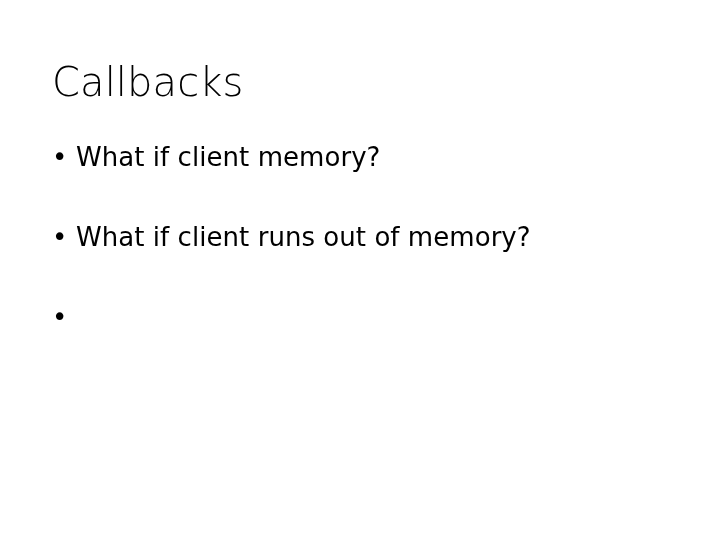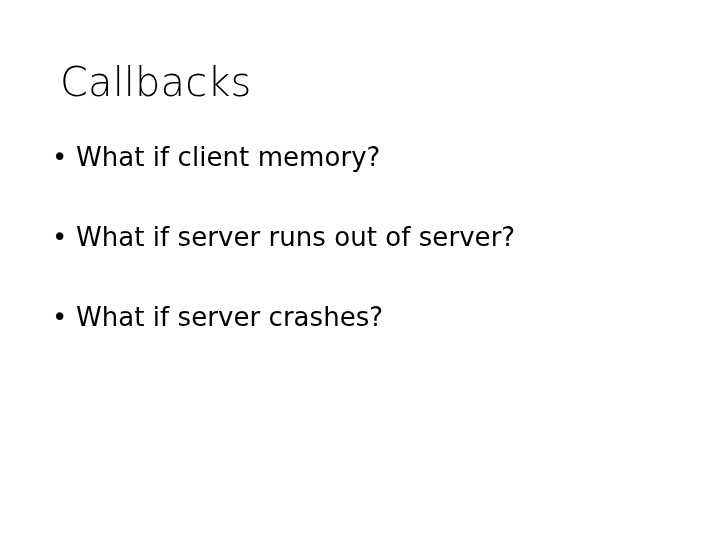--- a/index.html
+++ b/index.html
@@ -28,21 +28,20 @@
     position: absolute;
     left: 52px;
     top: 60px;
     width: 620px;
     font-size: 40px;
     font-weight: 300;
     line-height: 1.12;
     color: #000000;
     letter-spacing: 0.1px;
     white-space: nowrap;
-    margin-left: 8px;
   }
 
   
   .body-list {
     position: absolute;
     left: 52px;
     top: 140px;
     width: 620px;
     margin: 0;
     padding: 0;
@@ -85,23 +84,22 @@
 
   <ul class="body-list">
 
     <li class="bullet-row">
       <span class="bullet-marker">•</span>
       <span class="bullet-text">What if client memory?</span>
     </li>
 
     <li class="bullet-row">
       <span class="bullet-marker">•</span>
-      <span class="bullet-text">What if server runs out of server?</span>
+      <span class="bullet-text">What if client runs out of memory?</span>
     </li>
 
     <li class="bullet-row">
       <span class="bullet-marker">•</span>
-      <span class="bullet-text">What if server crashes?</span>
     </li>
 
   </ul>
 
 </div>
 
 </body></html>

